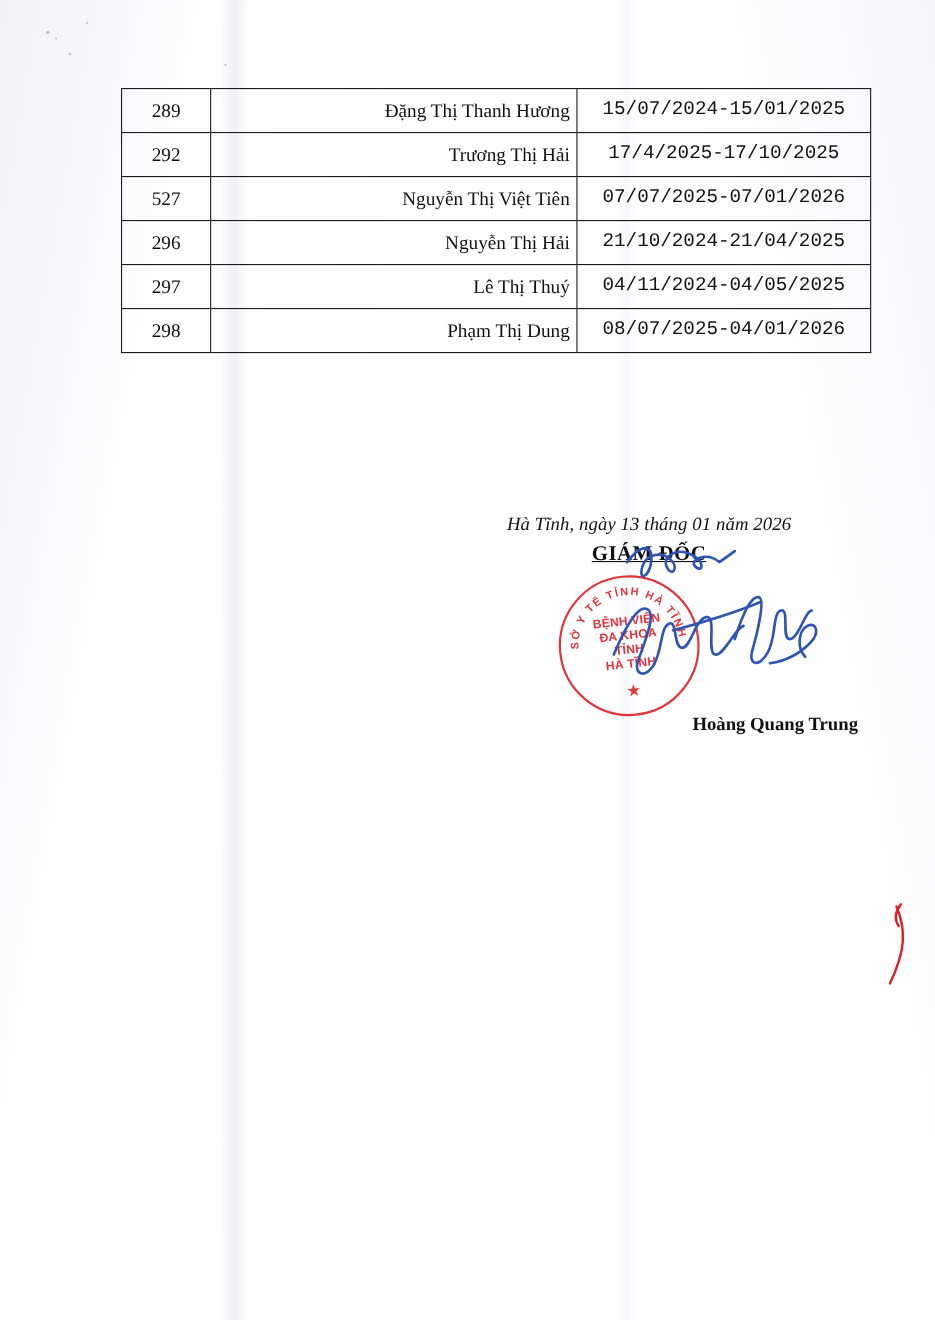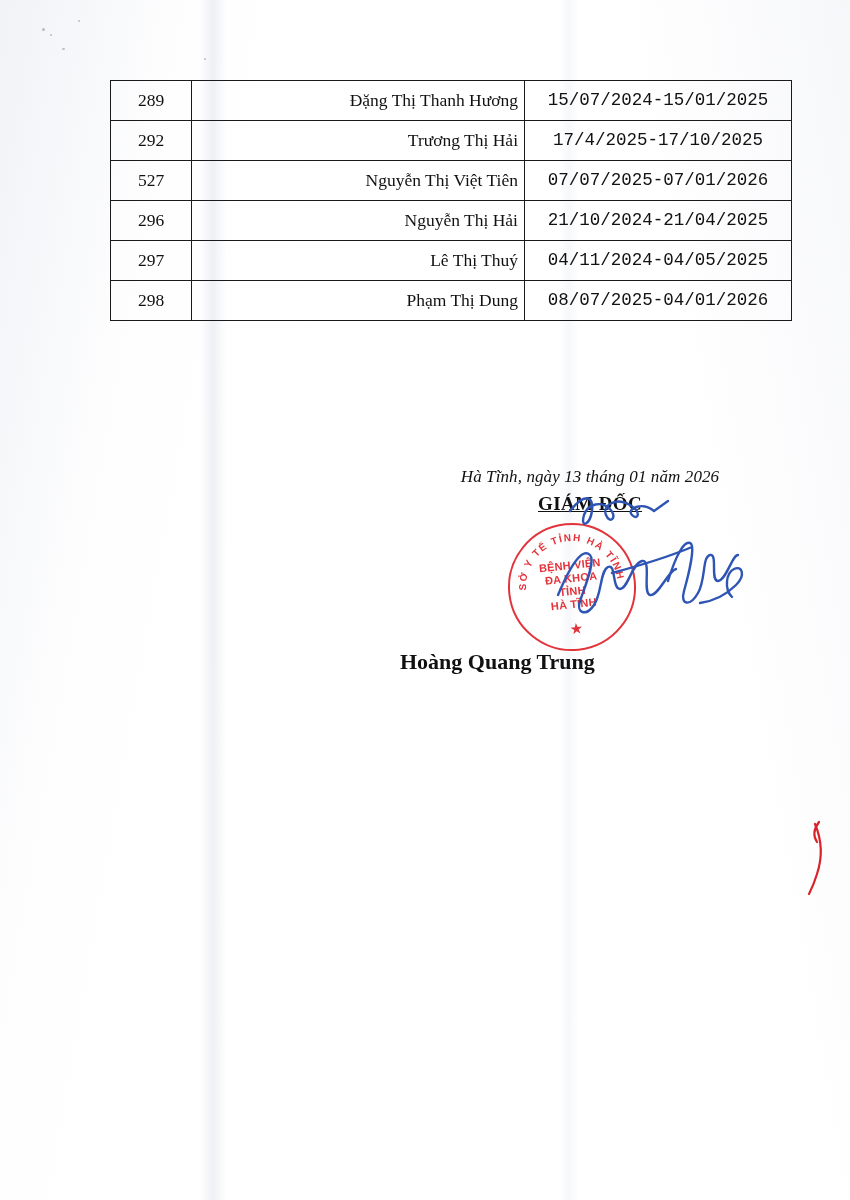--- a/index.html
+++ b/index.html
@@ -98,22 +98,22 @@
     font-size: 19px;
     letter-spacing: 0.4px;
     text-decoration: underline;
   }
   .signer-name {
     position: absolute;
     left: 0;
     right: 0;
     top: 182px;
     font-weight: bold;
-    font-size: 22px;
-    text-align: left;
+    font-size: 17px;
+    text-align: right;
   }
 
   
   .stamp {
     position: absolute;
     left: 108px;
     top: 56px;
     width: 124px;
     height: 124px;
     border: 2.5px solid #e0232b;

